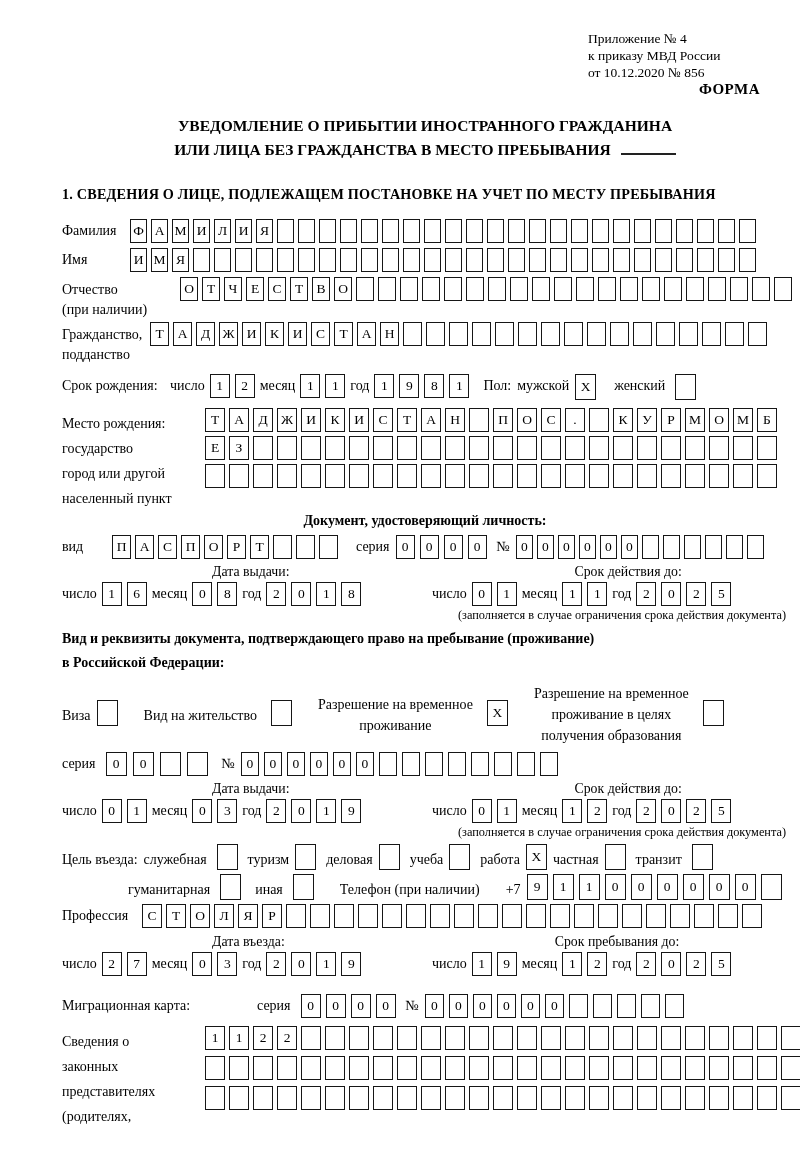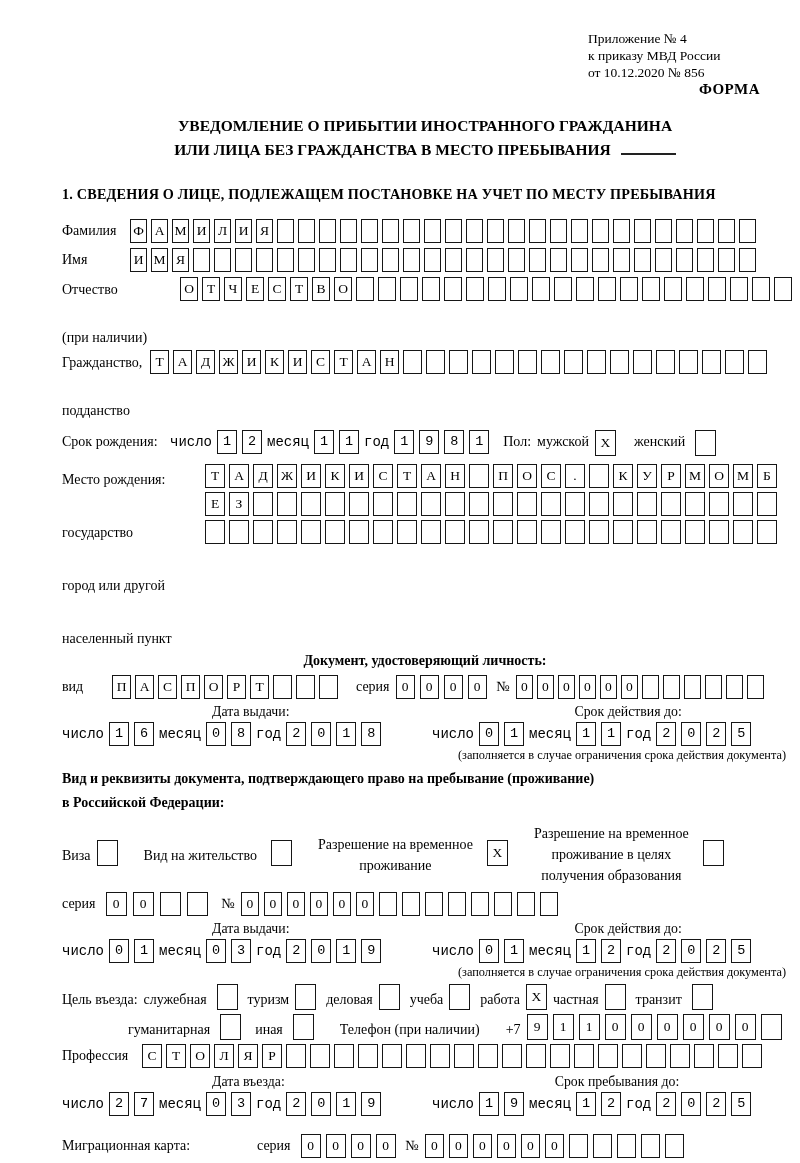--- a/index.html
+++ b/index.html
@@ -13,33 +13,33 @@
   .ref-block{width:176px;margin-left:auto;margin-right:24px;line-height:17px;font-size:13.5px;}
   .ref-block .grp2{margin-top:4px;font-size:13px;}
   .forma{ text-align:right;margin-right:28px;font-weight:bold;font-size:15px;letter-spacing:.5px;}
   
   .title{text-align:center;font-weight:bold;font-size:15.5px;line-height:24px;margin-top:16px;}
   .blank{display:inline-block;width:55px;border-bottom:2px solid #222;height:14px;margin-left:10px;}
   .section1{text-align:left;font-weight:bold;font-size:14.2px;margin-top:24px;margin-bottom:16px;letter-spacing:.2px;}
   
   .row{display:flex;align-items:flex-start;margin-bottom:5px;}
   .lbl{flex:none;padding-top:4px;}
-  .lblcol{flex:none;display:flex;flex-direction:column;line-height:20px;padding-top:3px;gap:28px;}
+  .lblcol{flex:none;display:flex;flex-direction:column;line-height:20px;padding-top:3px;}
   .boxes{display:flex;flex-wrap:nowrap;gap:4px;}
   .cell{
     box-sizing:border-box;flex:none;display:inline-block;
     width:var(--cw,18px);height:24px;border:1.6px solid #161616;
     text-align:center;font-size:13.5px;line-height:21px;background:#fff;
   }
   .stack{display:flex;flex-direction:column;gap:4px;}
   
   .dhead-row{display:flex;margin-top:2px;}
   .dhead{font-size:13.8px;}
   .dgrow{display:flex;align-items:flex-start;margin-top:2px;margin-bottom:2px;}
-  .dgroup{display:flex;align-items:flex-start;gap:5px;font-family:Liberation Mono, monospace;}
+  .dgroup{display:flex;align-items:flex-start;gap:5px;}
   .dgroup .dlbl{padding-top:4px;}
   .dgroup .boxes{gap:5px;}
   .dgroup .boxes .cell{--cw:20px;}
   .note{font-size:12.3px;margin-bottom:4px;}
   .note.right{text-align:right;padding-right:2px;}
   
   .cbrow{display:flex;align-items:center;margin-bottom:4px;}
   .cb .cell{--cw:21px;height:26px;line-height:23px;}
   .optlbl{padding-top:6px;}
   .optlines{display:flex;flex-direction:column;text-align:center;line-height:21px;padding-top:4px;}

